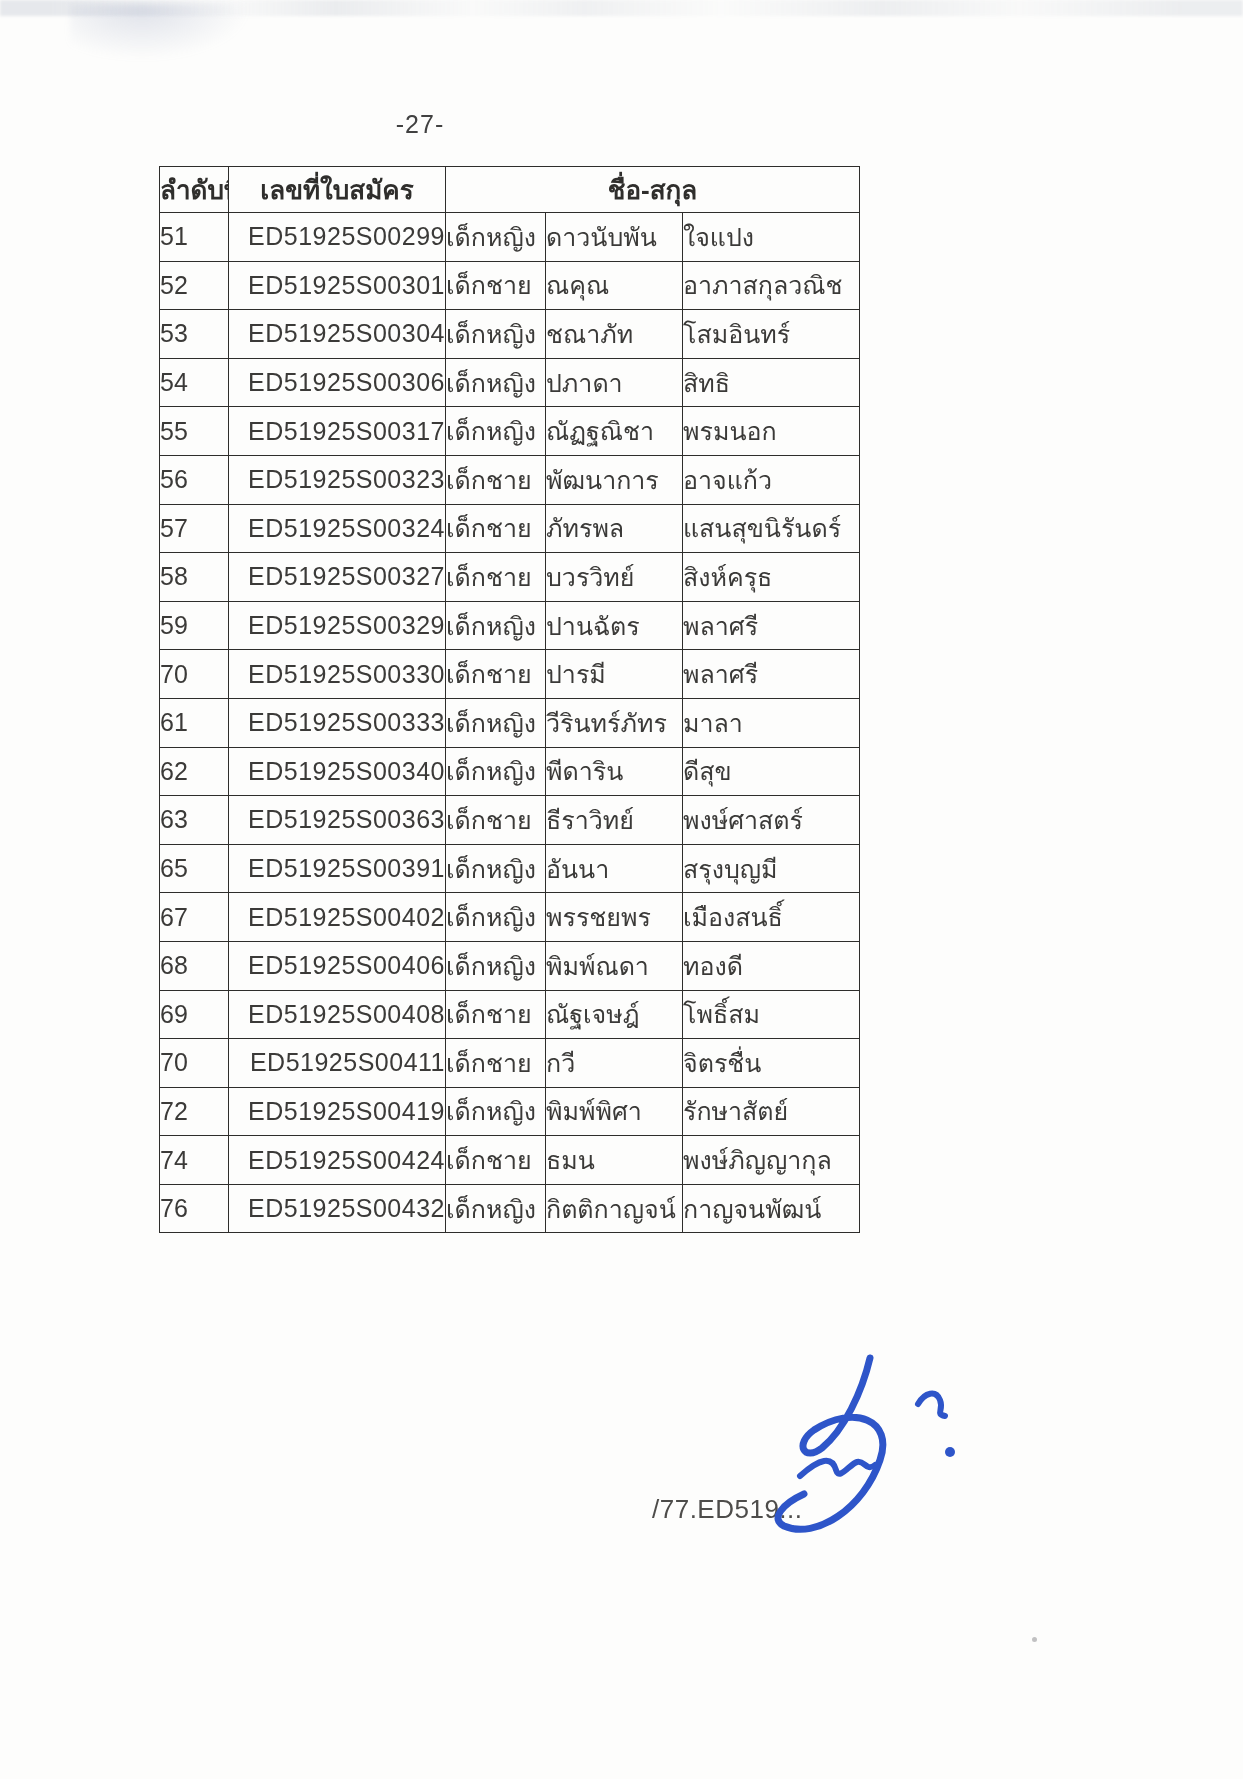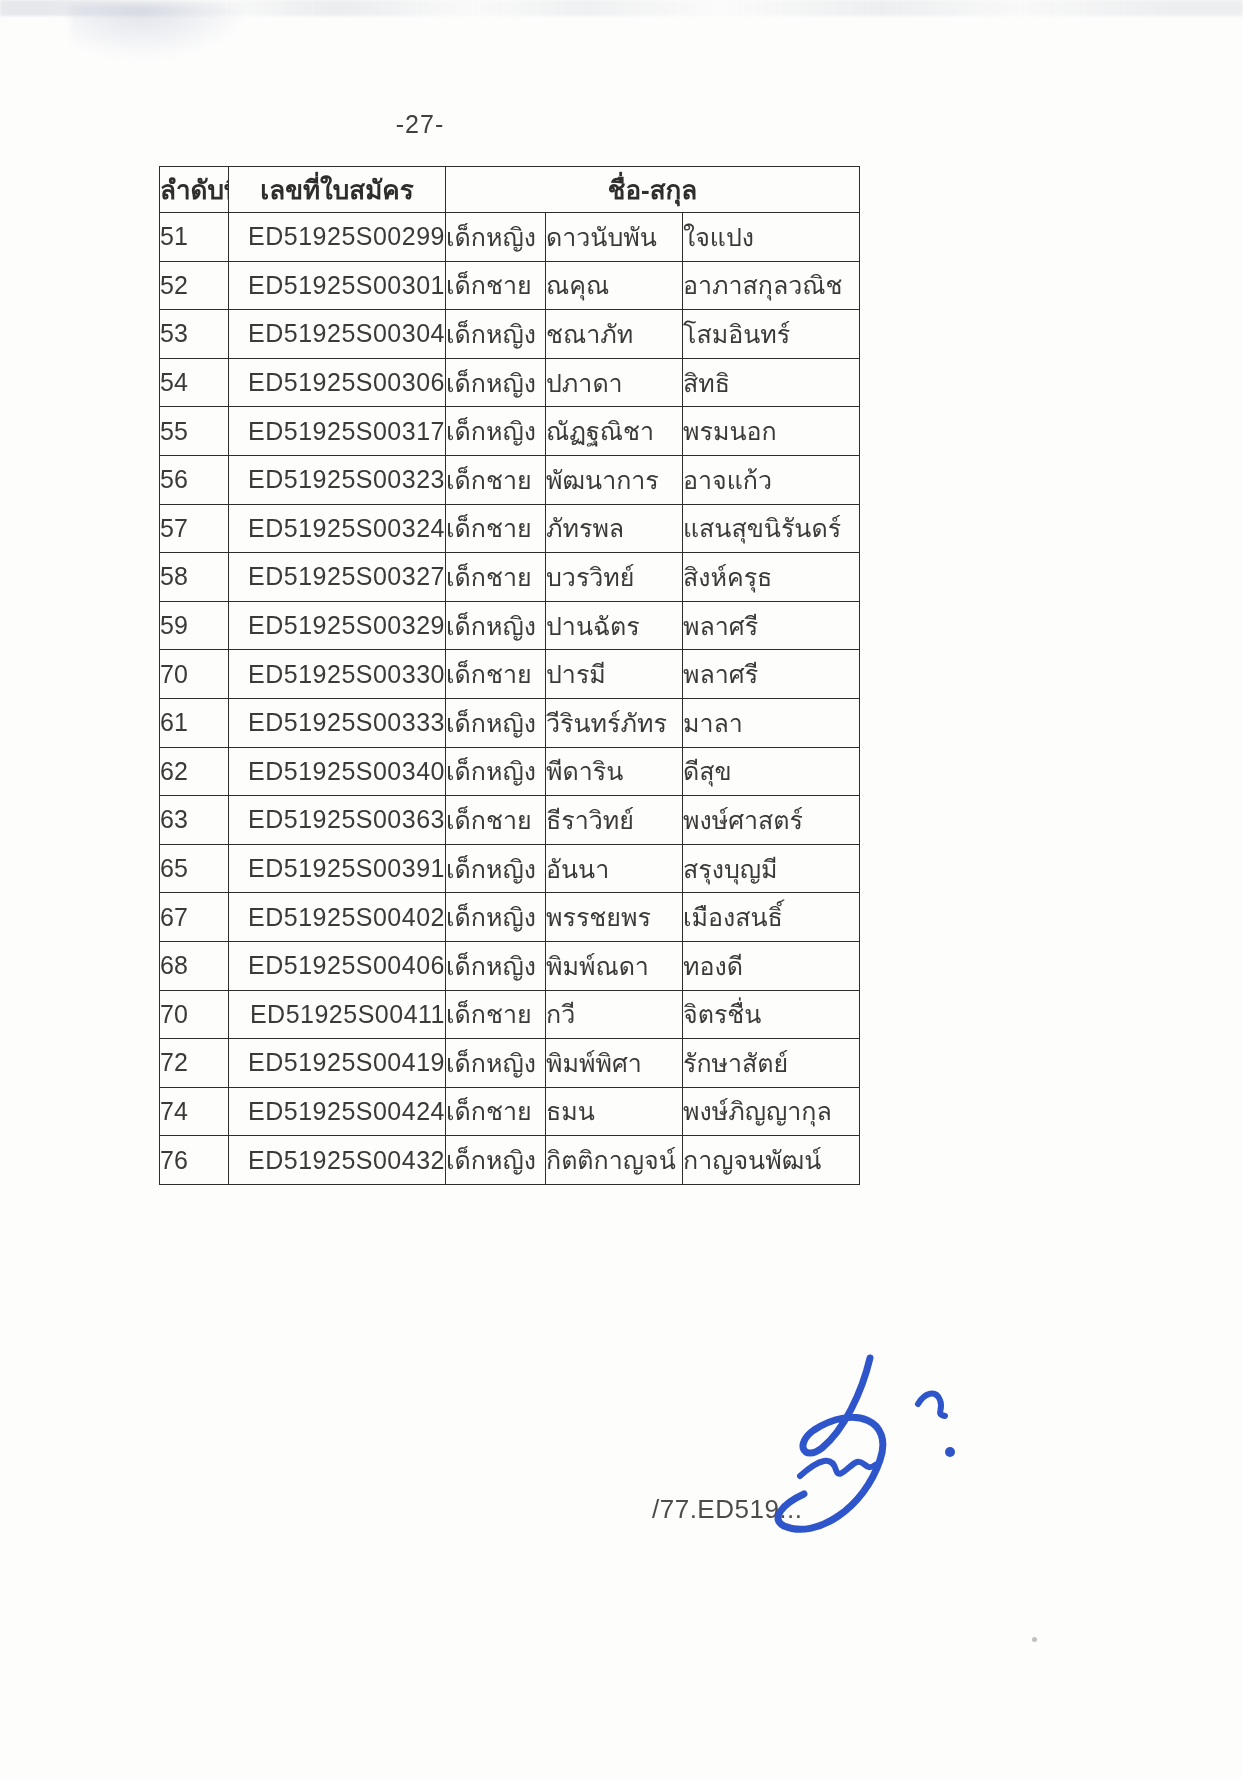--- a/index.html
+++ b/index.html
@@ -234,20 +234,27 @@
   </tr>
 
   <tr>
     <td class="cell-no">68</td>
     <td class="cell-app">ED51925S00406</td>
     <td class="cell-title">เด็กหญิง</td>
     <td class="cell-first">พิมพ์ณดา</td>
     <td class="cell-last">ทองดี</td>
   </tr>
 
+  <tr>
+    <td class="cell-no">69</td>
+    <td class="cell-app">ED51925S00408</td>
+    <td class="cell-title">เด็กชาย</td>
+    <td class="cell-first">ณัฐเจษฎ์</td>
+    <td class="cell-last">โพธิ์สม</td>
+  </tr>
 
   <tr>
     <td class="cell-no">70</td>
     <td class="cell-app">ED51925S00411</td>
     <td class="cell-title">เด็กชาย</td>
     <td class="cell-first">กวี</td>
     <td class="cell-last">จิตรชื่น</td>
   </tr>
 
 

